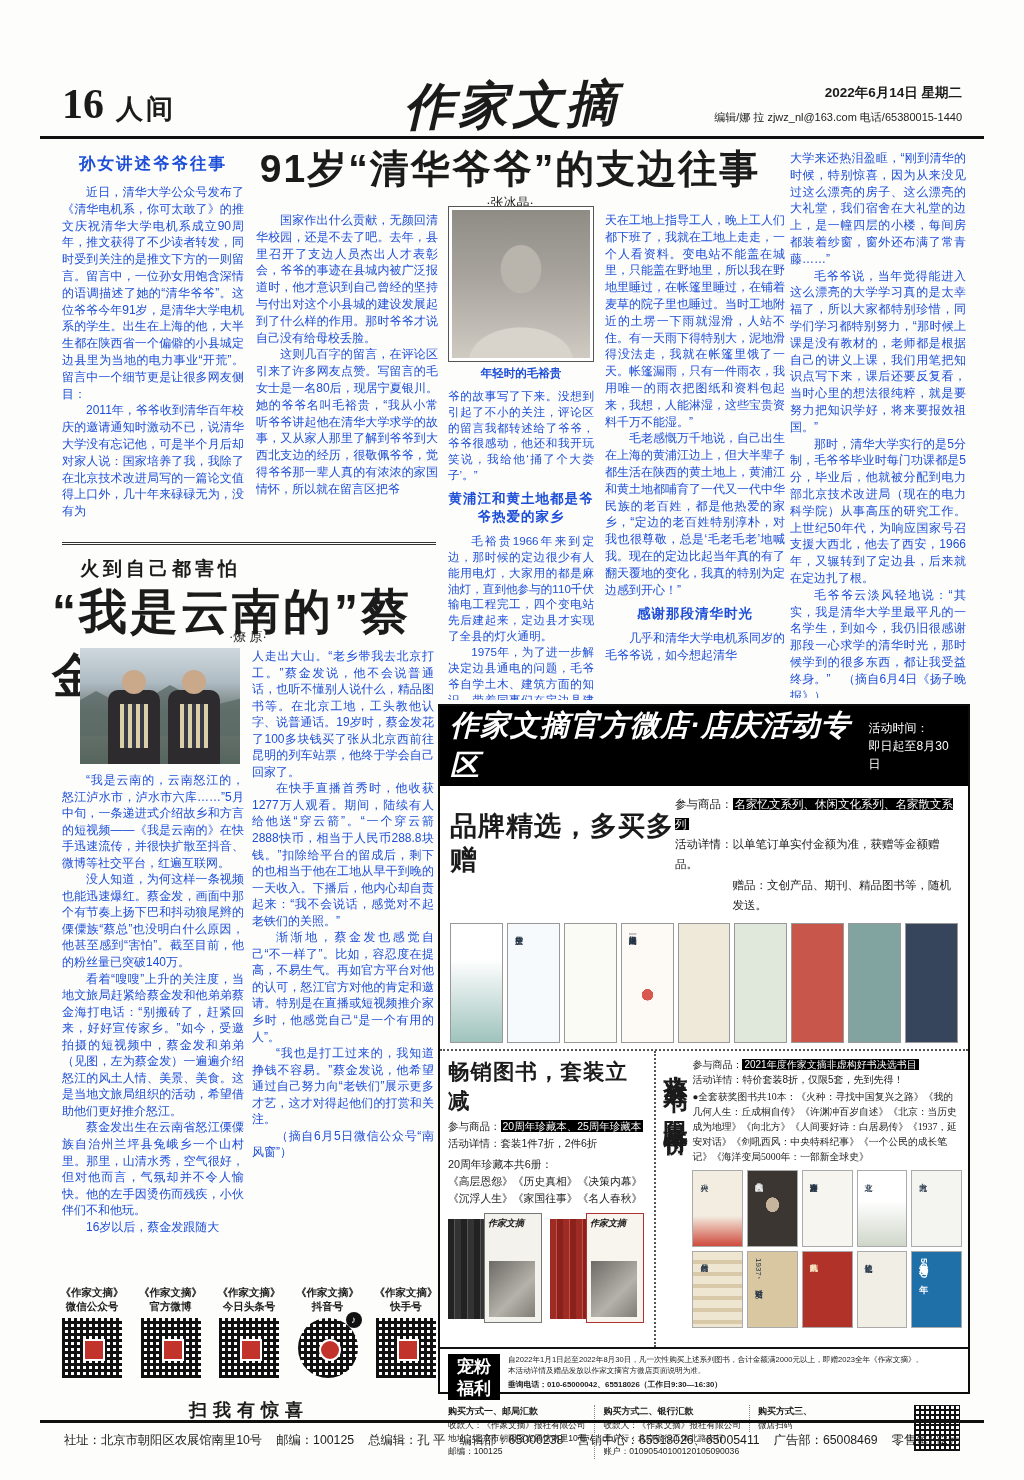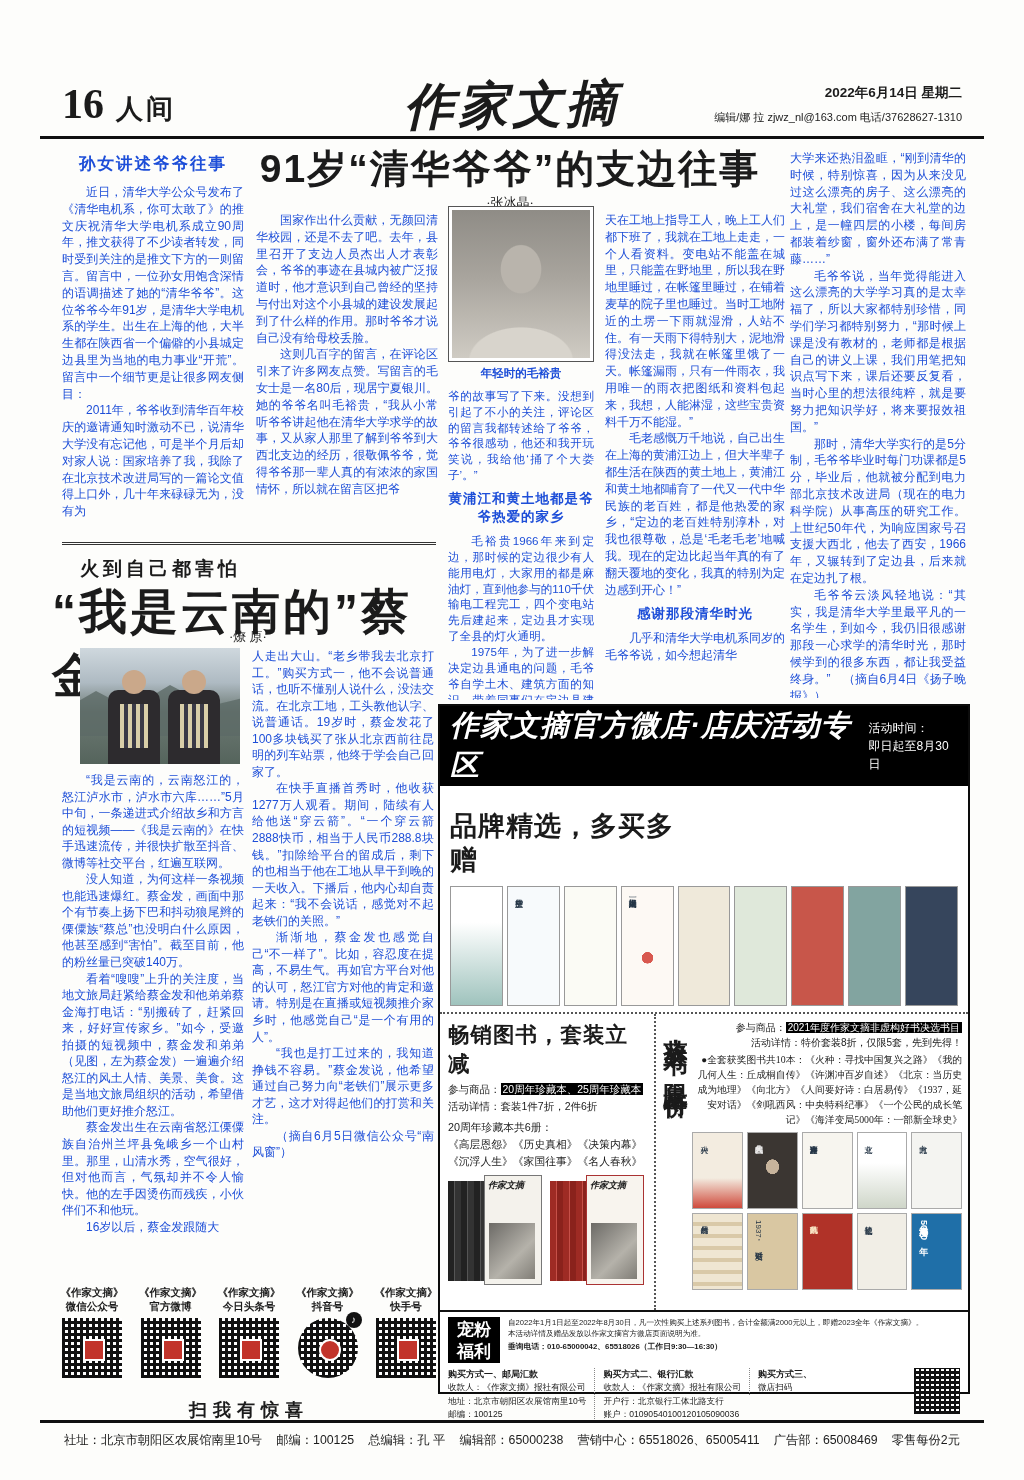--- a/index.html
+++ b/index.html
@@ -87,21 +87,21 @@
   .stack{width:94px;height:108px;position:relative;}
   .stack .spines{position:absolute;left:0;top:6px;width:40px;height:100px;background:repeating-linear-gradient(90deg,#222 0 6px,#555 6px 7px,#333 7px 13px);}
   .stack .face{position:absolute;right:0;top:0;width:56px;height:108px;background:#f4f2ec;border:1px solid #777;}
   .stack .face .script{font-family:"DejaVu Serif",serif;font-style:italic;font-weight:bold;font-size:9px;padding:3px;}
   .stack .face .photo{position:absolute;left:4px;bottom:5px;width:46px;height:56px;background:linear-gradient(135deg,#6c6a66 0%,#b5b2aa 60%,#807d76 100%);}
   .stack.red .spines{background:repeating-linear-gradient(90deg,#9e2b24 0 6px,#c65048 6px 7px,#8a221c 7px 13px);}
   .stack.red .face{background:#f8f4ee;border-color:#a33;}
   .ad-award{flex:1;display:flex;padding:6px 6px;box-sizing:border-box;}
   .award-vtitle{writing-mode:vertical-rl;font-size:24px;font-weight:900;letter-spacing:4px;line-height:1.1;margin-right:4px;}
   .award-vtitle .small{font-size:13px;letter-spacing:2px;}
-  .award-content{flex:1;font-size:10px;line-height:1.5;text-align:right;}
+  .award-content{flex:1;font-size:10px;line-height:1.5;}
   .award-books{font-family:"Liberation Serif",serif;font-size:9.8px;line-height:1.55;margin-top:2px;}
   .award-grid{display:grid;grid-template-columns:repeat(5,1fr);gap:4px;margin-top:5px;height:158px;}
   .award-grid .cover{border:1px solid #aaa;}
   .award-grid .cover:nth-child(1){background:linear-gradient(180deg,#f3ece0 60%,#cf4a3c 100%);}
   .award-grid .cover:nth-child(2){background:radial-gradient(16px 18px at 50% 45%,#c7b49c 0 40%,transparent 42%),#3b3632;}
   .award-grid .cover:nth-child(3){background:#f7f5ef;}
   .award-grid .cover:nth-child(4){background:linear-gradient(180deg,#fff 40%,#cfd6c9 100%);}
   .award-grid .cover:nth-child(5){background:#f4f4f1;}
   .award-grid .cover:nth-child(6){background:repeating-linear-gradient(180deg,#efe6d2 0 8px,#d9c9a8 8px 12px);}
   .award-grid .cover:nth-child(7){background:#d9c7a2;}
@@ -133,21 +133,21 @@
 
 <div class="page">
 
   <div class="hdr-left">
     <span class="hdr-pagenum">16</span>
     <span class="hdr-section">人间</span>
   </div>
   <div class="masthead">作家文摘</div>
   <div class="hdr-right">
     <div class="hdr-date">2022年6月14日 星期二</div>
-    <div class="hdr-contact">编辑/娜 拉 zjwz_nl@163.com 电话/37628627-1310</div>
+    <div class="hdr-contact">编辑/娜 拉 zjwz_nl@163.com 电话/65380015-1440</div>
   </div>
   <div class="hdr-rule"></div>
 
   <div class="a1-headline">91岁“清华爷爷”的支边往事</div>
   <div class="a1-byline">·张冰晶·</div>
 
   <div class="col" style="left:62px;top:152px;width:182px;height:388px;">
     <div class="side-title">孙女讲述爷爷往事</div>
     <p>近日，清华大学公众号发布了《清华电机系，你可太敢了》的推文庆祝清华大学电机系成立90周年，推文获得了不少读者转发，同时受到关注的是推文下方的一则留言。留言中，一位孙女用饱含深情的语调描述了她的“清华爷爷”。这位爷爷今年91岁，是清华大学电机系的学生。出生在上海的他，大半生都在陕西省一个偏僻的小县城定边县里为当地的电力事业“开荒”。留言中一个细节更是让很多网友侧目：</p>
     <p>2011年，爷爷收到清华百年校庆的邀请通知时激动不已，说清华大学没有忘记他，可是半个月后却对家人说：国家培养了我，我除了在北京技术改进局写的一篇论文值得上口外，几十年来碌碌无为，没有为</p>
@@ -196,38 +196,43 @@
 
   <div class="col" style="left:62px;top:772px;width:182px;height:480px;line-height:1.38;">
     <p>“我是云南的，云南怒江的，怒江泸水市，泸水市六库……”5月中旬，一条递进式介绍故乡和方言的短视频——《我是云南的》在快手迅速流传，并很快扩散至抖音、微博等社交平台，红遍互联网。</p>
     <p>没人知道，为何这样一条视频也能迅速爆红。蔡金发，画面中那个有节奏上扬下巴和抖动狼尾辫的傈僳族“蔡总”也没明白什么原因，他甚至感到“害怕”。截至目前，他的粉丝量已突破140万。</p>
     <p>看着“嗖嗖”上升的关注度，当地文旅局赶紧给蔡金发和他弟弟蔡金海打电话：“别搬砖了，赶紧回来，好好宣传家乡。”如今，受邀拍摄的短视频中，蔡金发和弟弟（见图，左为蔡金发）一遍遍介绍怒江的风土人情、美景、美食。这是当地文旅局组织的活动，希望借助他们更好推介怒江。</p>
     <p>蔡金发出生在云南省怒江傈僳族自治州兰坪县兔峨乡一个山村里。那里，山清水秀，空气很好，但对他而言，气氛却并不令人愉快。他的左手因烫伤而残疾，小伙伴们不和他玩。</p>
     <p>16岁以后，蔡金发跟随大</p>
   </div>
 
   <div class="col" style="left:252px;top:648px;width:182px;height:640px;line-height:1.38;">
-    <p style="text-indent:0;">人走出大山。“老乡带我去北京打工。”购买方式一，他不会说普通话，也听不懂别人说什么，没法交流。在北京工地，工头教他认字、说普通话。19岁时，蔡金发花了100多块钱买了张从北京西前往昆明的列车站票，他终于学会自己回家了。</p>
+    <p style="text-indent:0;">人走出大山。“老乡带我去北京打工。”蔡金发说，他不会说普通话，也听不懂别人说什么，精品图书等。在北京工地，工头教他认字、说普通话。19岁时，蔡金发花了100多块钱买了张从北京西前往昆明的列车站票，他终于学会自己回家了。</p>
     <p>在快手直播首秀时，他收获1277万人观看。期间，陆续有人给他送“穿云箭”。“一个穿云箭2888快币，相当于人民币288.8块钱。”扣除给平台的留成后，剩下的也相当于他在工地从早干到晚的一天收入。下播后，他内心却自责起来：“我不会说话，感觉对不起老铁们的关照。”</p>
     <p>渐渐地，蔡金发也感觉自己“不一样了”。比如，容忍度在提高，不易生气。再如官方平台对他的认可，怒江官方对他的肯定和邀请。特别是在直播或短视频推介家乡时，他感觉自己“是一个有用的人”。</p>
     <p>“我也是打工过来的，我知道挣钱不容易。”蔡金发说，他希望通过自己努力向“老铁们”展示更多才艺，这才对得起他们的打赏和关注。</p>
     <p>（摘自6月5日微信公众号“南风窗”）</p>
   </div>
 
   <div class="ad">
     <div class="ad-banner">
       <span class="ad-banner-title">作家文摘官方微店·店庆活动专区</span>
       <span class="ad-banner-time">
         <span>活动时间：</span><br>
         <span>即日起至8月30日</span>
       </span>
     </div>
 
     <div class="ad-sec1">
       <div class="ad-sec1-title">品牌精选，多买多赠</div>
+      <div class="ad-sec1-info">
+        <div><span>参与商品：</span><span class="hl">名家忆文系列、休闲文化系列、名家散文系列</span></div>
+        <div><span>活动详情：</span><span>以单笔订单实付金额为准，获赠等金额赠品。</span></div>
+        <div style="padding-left:5em;">赠品：文创产品、期刊、精品图书等，随机发送。</div>
+      </div>
     </div>
 
     <div class="bookrow">
       <div class="cover"></div>
       <div class="cover">
           <span class="vtxt">从仰望星空</span>
         </div>
       <div class="cover"></div>
       <div class="cover">
           <span class="vtxt">不过是一场人间烟火</span>

